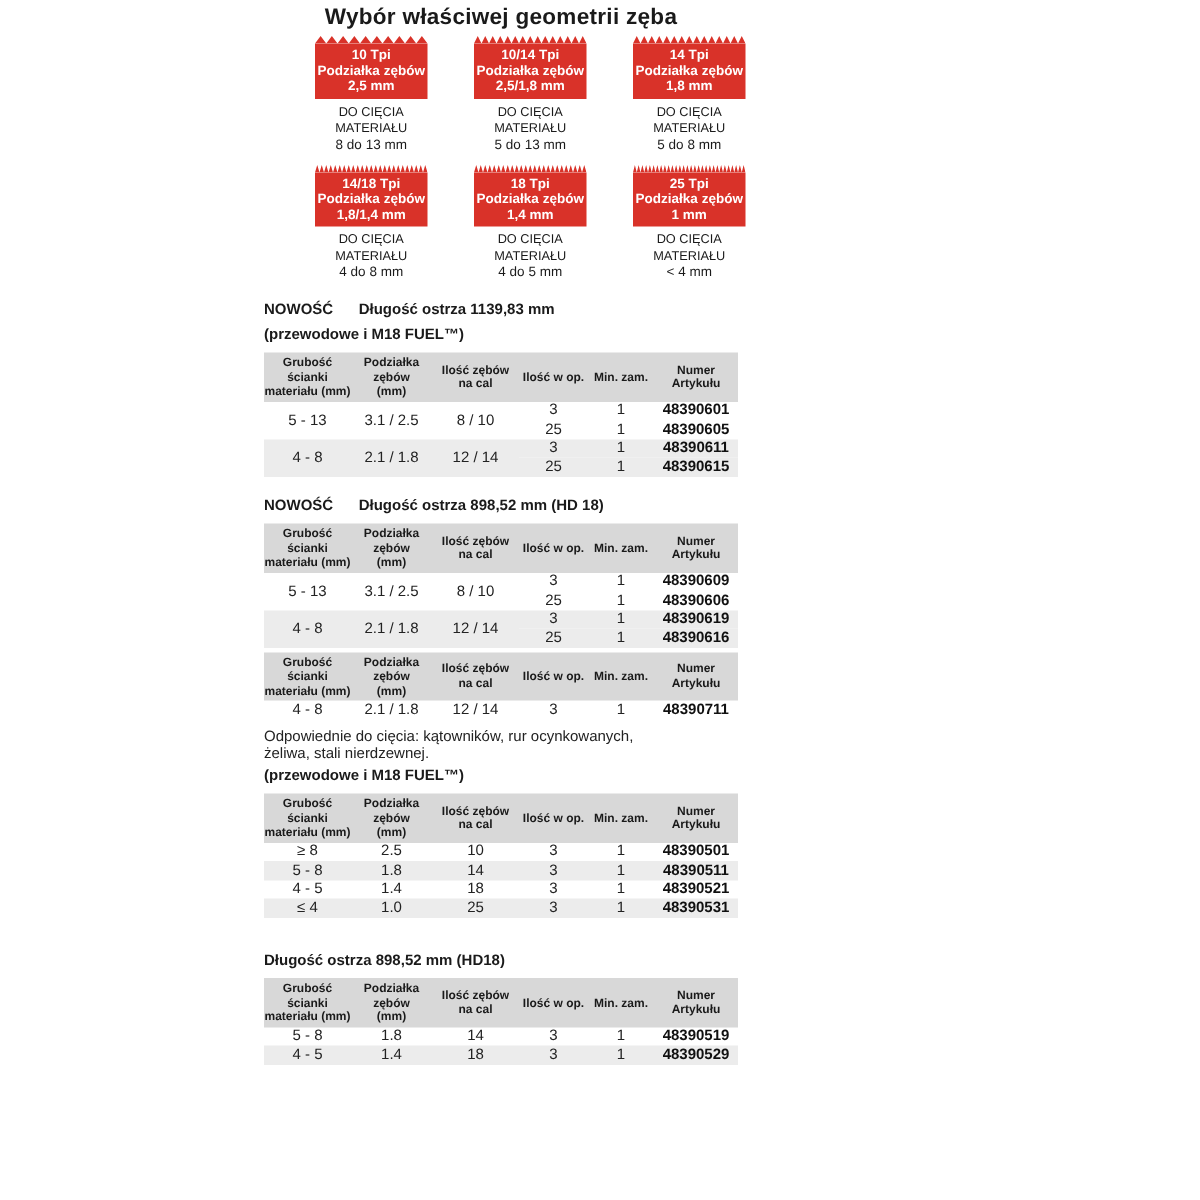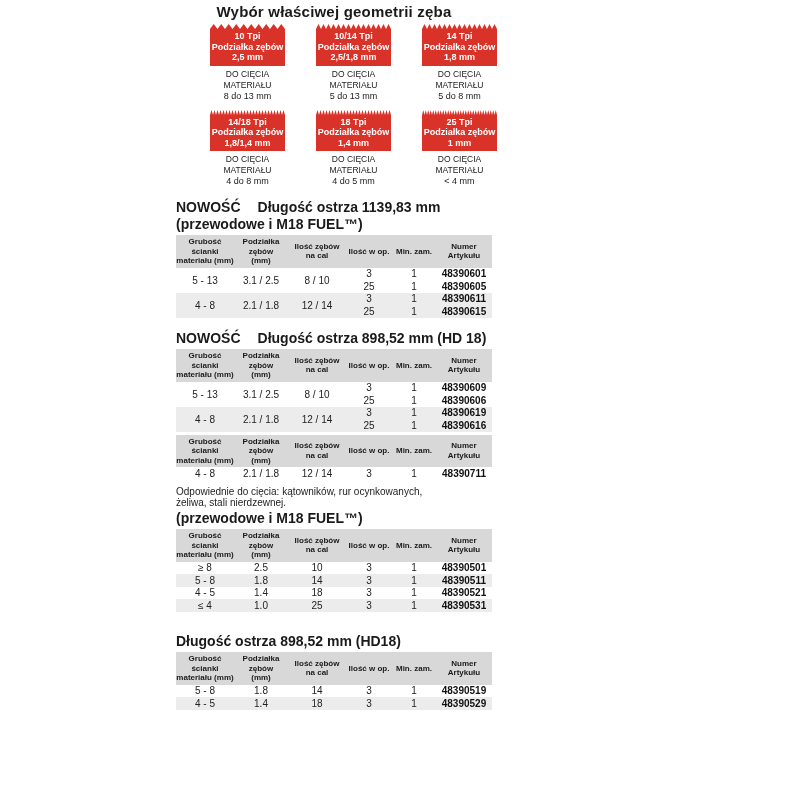--- a/index.html
+++ b/index.html
@@ -19,21 +19,21 @@
   .boxes-grid{width:233px;margin-left:34px;display:grid;grid-template-columns:repeat(3,75px);column-gap:4px;gap:31px;}
   .boxes-grid.row2{margin-top:8px;}
   .geo-cell{text-align:center;}
   svg.teeth{display:block;width:75px;height:5px;}
   svg.teeth path{fill:var(--red);}
   .box-body{background:var(--red);color:#fff;font-weight:bold;font-size:9px;line-height:10.5px;padding:2px 0 3px;}
   .cut-text{margin-top:3px;font-size:8.5px;line-height:11px;}
   .cut-label{font-weight:normal;white-space:pre-line;}
   .material-range{font-weight:normal;font-size:9px;}
 
-  .sec-h{font-size:14px;font-weight:bold;line-height:16.5px;}
+  .sec-h{font-size:10px;font-weight:bold;line-height:16.5px;}
   .sec-h .prefix{margin-right:17px;}
   .sec-h .prefix:empty{display:none;margin:0;}
   .h2line:empty{display:none;}
 
   .sec-t0 .sec-h{margin-top:12px;}
   .sec-t1 .sec-h{margin-top:12px;}
   .sec-t2 .sec-h{margin-top:13px;}
   .sec-t3 .sec-h{margin-top:1px;}
   .sec-t4 .sec-h{margin-top:21px;}
 

